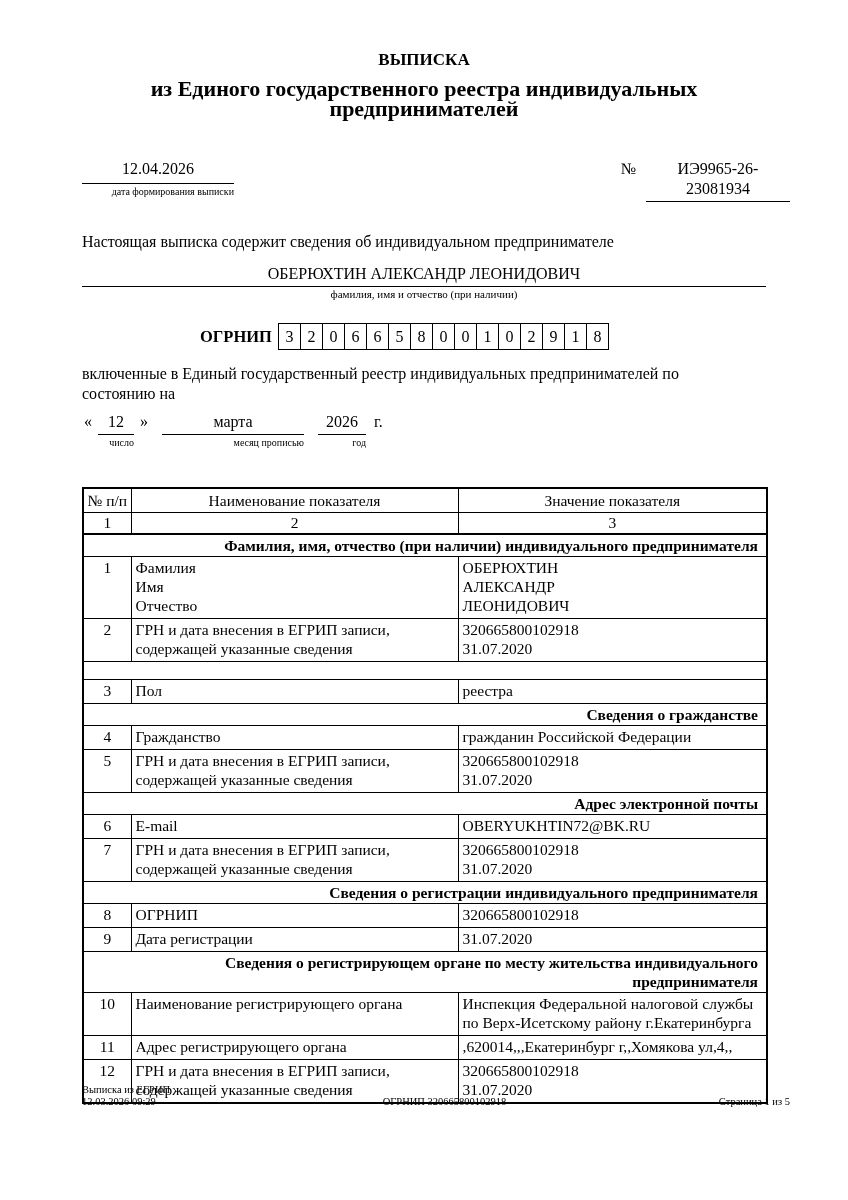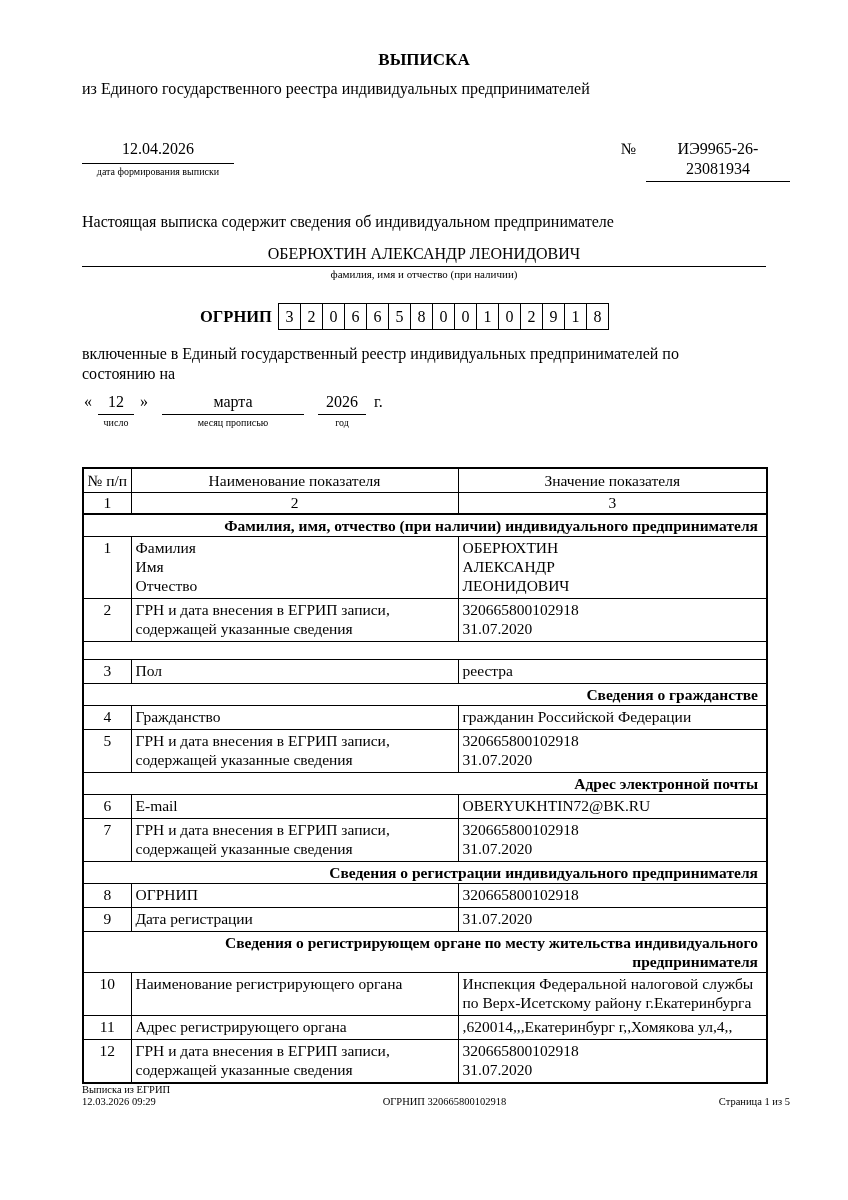--- a/index.html
+++ b/index.html
@@ -6,26 +6,26 @@
   .page{
     width:848px;height:1200px;box-sizing:border-box;
     background:#ffffff;color:#000;
     padding:50px 82px 0 82px;
     position:relative;
     font-family:"Liberation Serif","DejaVu Serif",serif;
     font-size:16px;line-height:20px;
     margin:0 auto;overflow:hidden;
   }
   .doc-title{text-align:center;font-weight:bold;font-size:17px;margin:0;}
-  .doc-subtitle{font-weight:normal;font-size:16px;margin:9px 0 0 0;}
+  .doc-subtitle{text-align:center;font-weight:bold;font-size:22px;margin:9px 0 0 0;}
 
   .date-row{display:flex;justify-content:space-between;align-items:flex-start;margin-top:40px;}
   .formation-block{width:152px;text-align:center;}
   .formation-value{padding:0 0 4px 0;border-bottom:1px solid #000;}
-  .small-caption{font-size:10px;line-height:12px;margin-top:2px;text-align:center;}
+  .small-caption{font-size:10px;line-height:12px;margin-top:2px;text-align:right;}
   .number-group{display:flex;align-items:flex-start;position:relative;right:-24px;}
   .number-sign{margin-right:10px;}
   .number-block{width:144px;text-align:center;border-bottom:1px solid #000;padding-bottom:2px;}
 
   .intro-text{margin-top:30px;}
   .name-block{margin-top:12px;}
   .entrepreneur-name{text-align:center;padding-bottom:2px;border-bottom:1px solid #000;}
   .name-caption{font-size:11px;line-height:13px;margin-top:1px;text-align:center;}
 
   .ogrnip-row{display:flex;align-items:center;margin-top:22px;}

